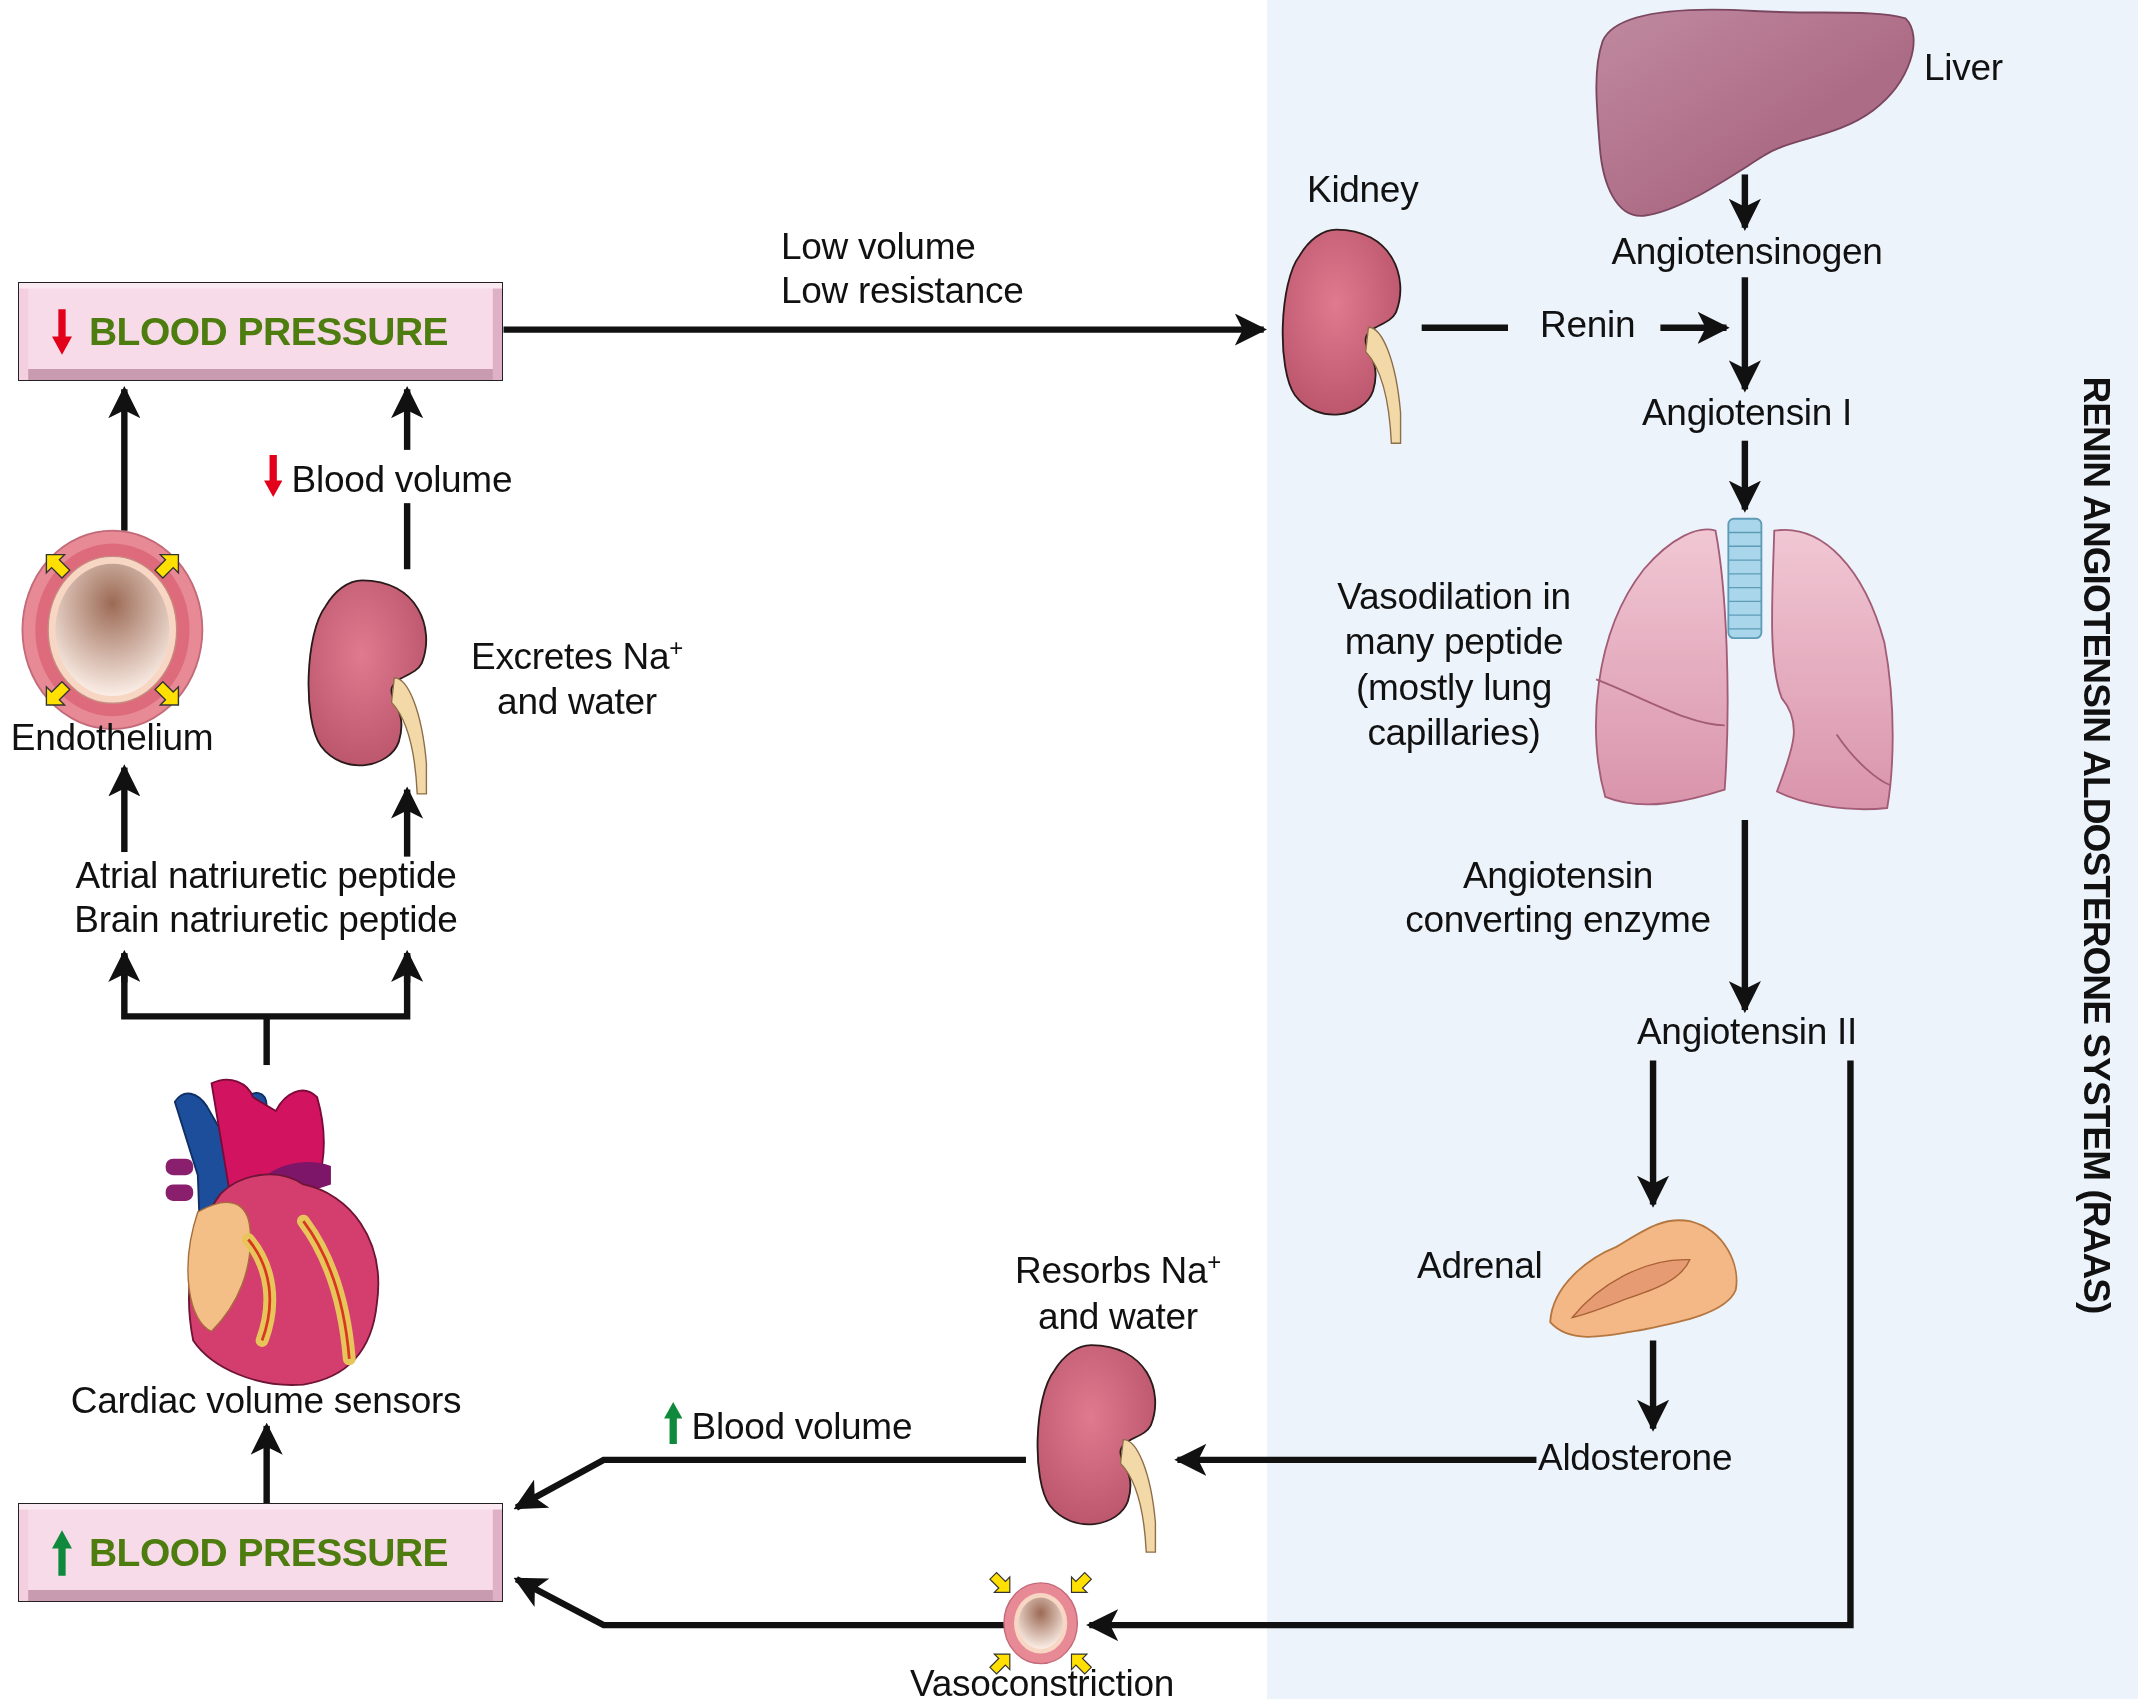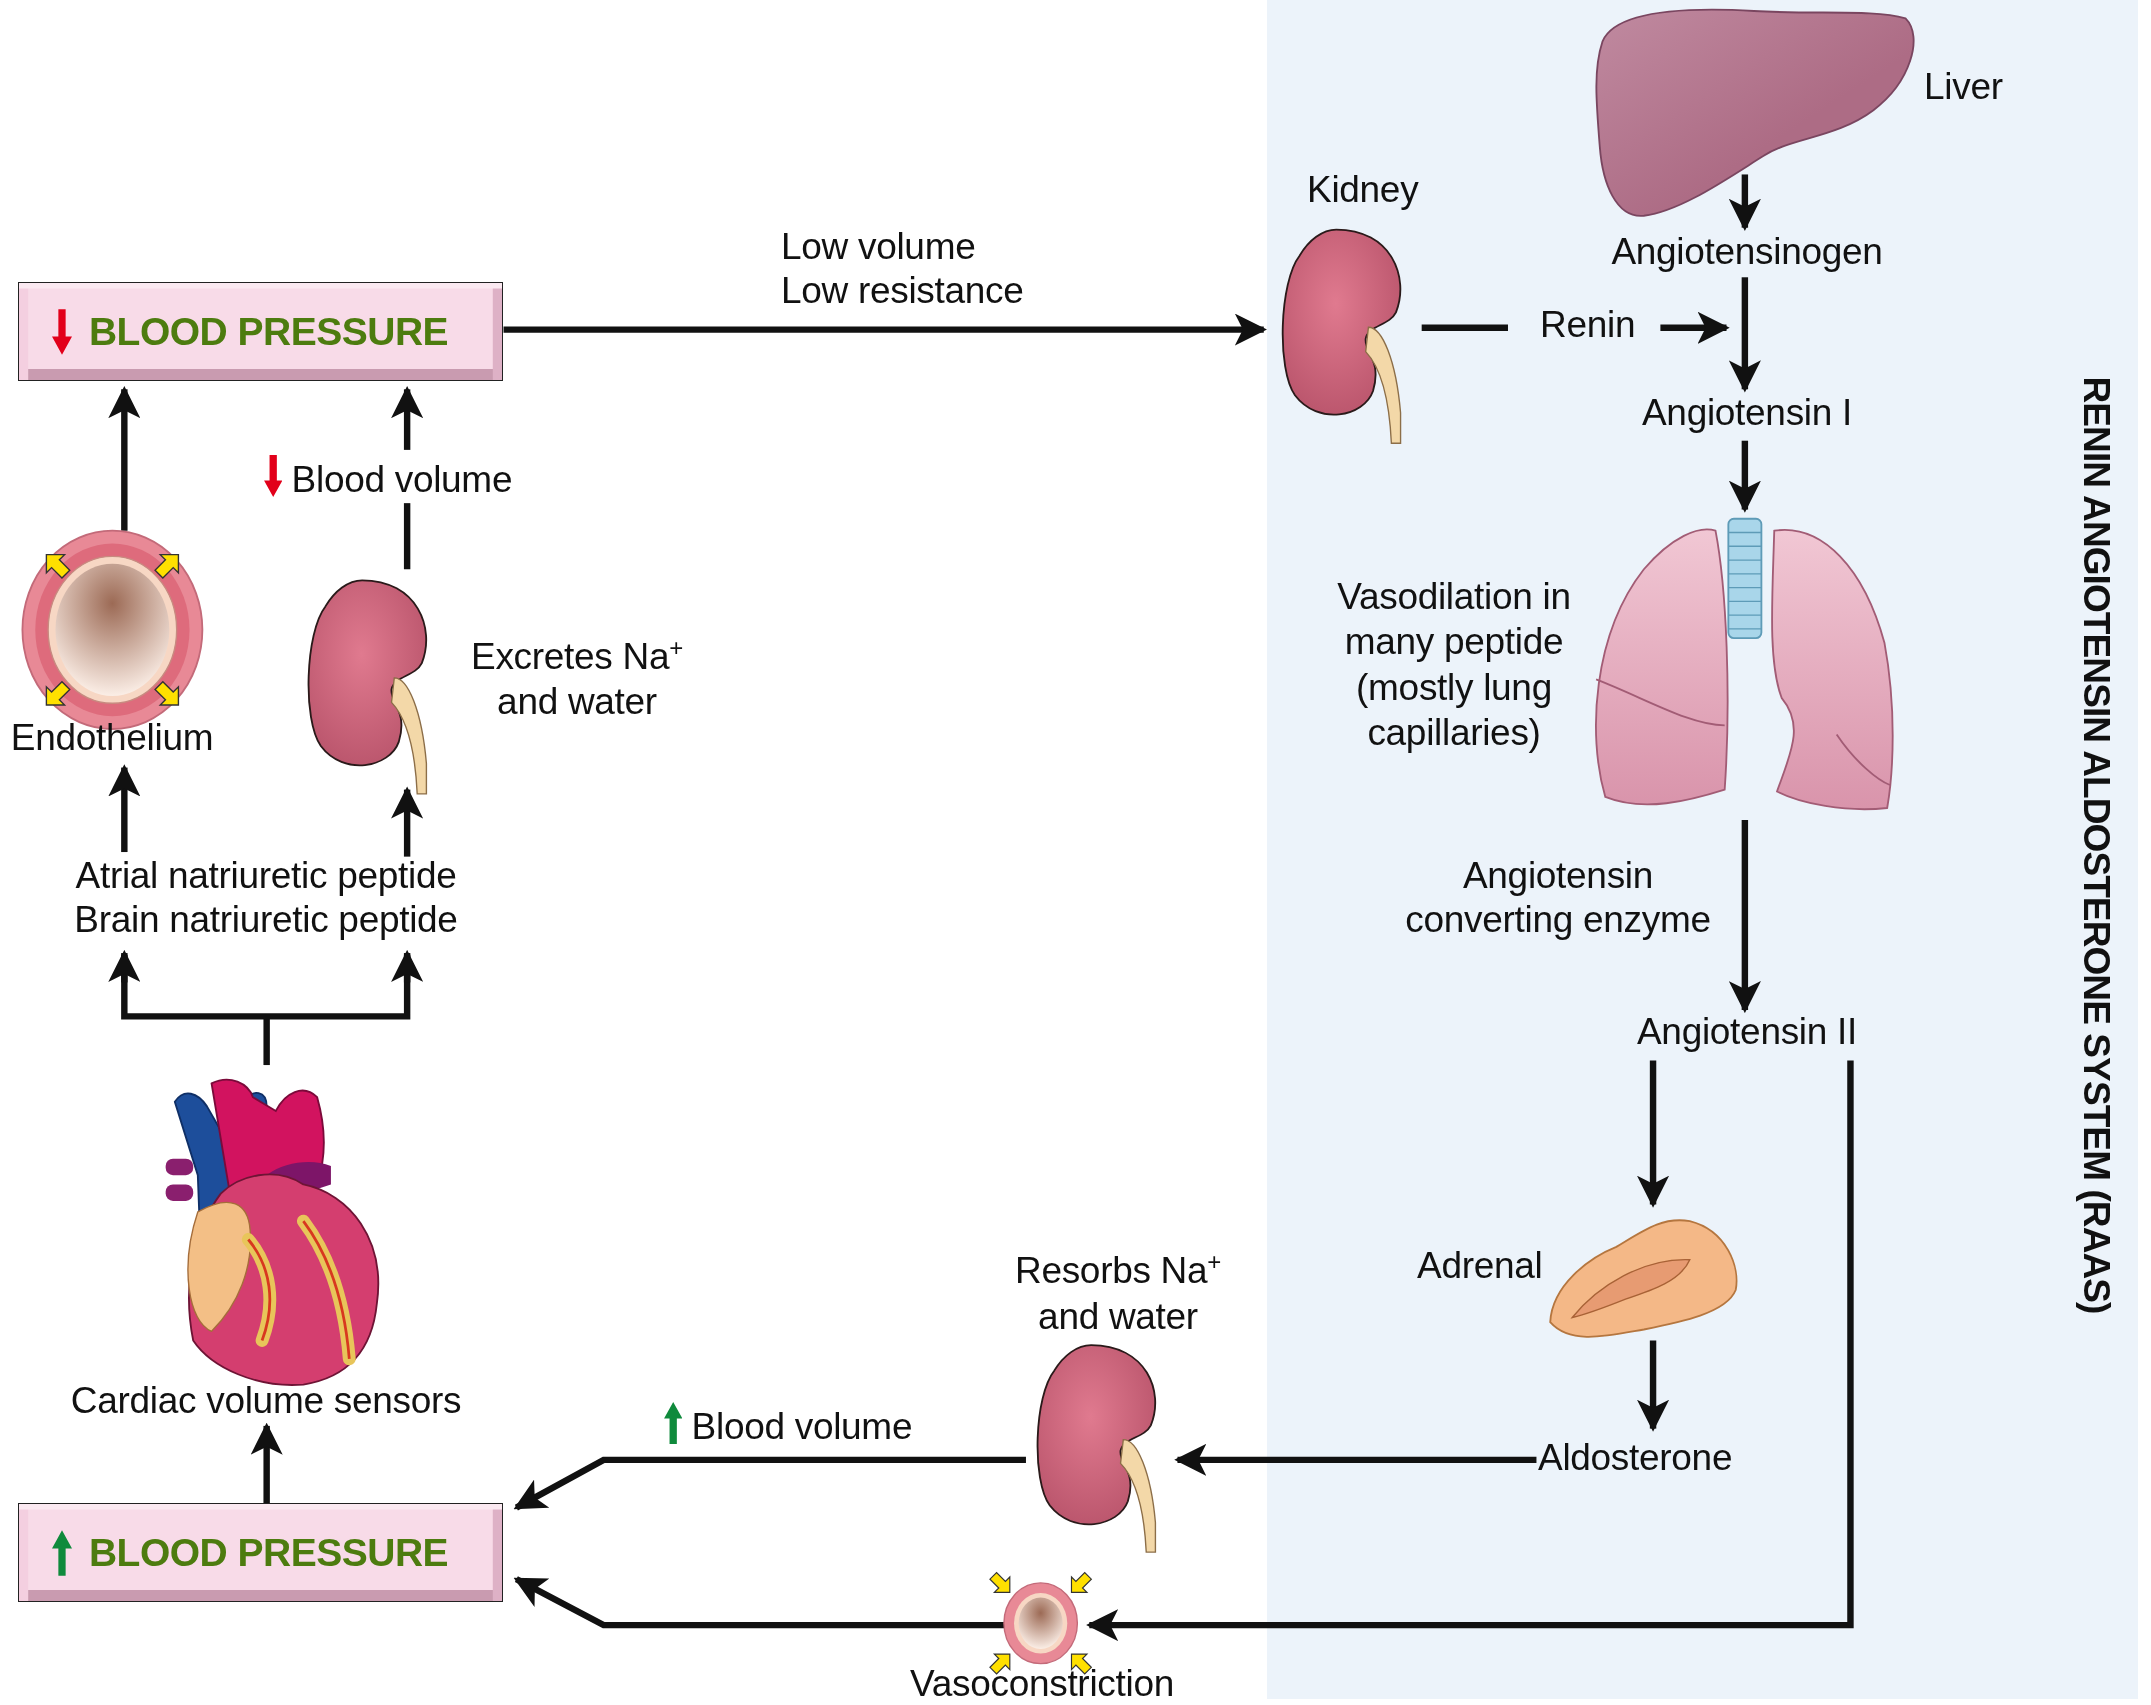--- a/index.html
+++ b/index.html
@@ -229,21 +229,21 @@
       <path d="M7,50 L15,50 L15,20 L22,20 L11,0 L0,20 L7,20 Z" fill="#0f8a3c"></path>
     </svg>
     <span class="bp-text">BLOOD PRESSURE</span>
   </div>
 
   <div class="lbl" style="left:781px; top:225px;">Low volume</div>
   <div class="lbl" style="left:781px; top:269px;">Low resistance</div>
 
   <div class="lbl" style="left:1307px; top:168px;">Kidney</div>
   <div class="lbl" style="left:1540px; top:303px;">Renin</div>
-  <div class="lbl" style="left:1924px; top:65px;">Liver</div>
+  <div class="lbl" style="left:1924px; top:46px;">Liver</div>
   <div class="lbl center" style="left:1747px; top:230px;">Angiotensinogen</div>
   <div class="lbl center" style="left:1747px; top:391px;">Angiotensin I</div>
 
   <div class="lbl center" style="left:1454px; top:575px;">Vasodilation in</div>
   <div class="lbl center" style="left:1454px; top:620px;">many peptide</div>
   <div class="lbl center" style="left:1454px; top:666px;">(mostly lung</div>
   <div class="lbl center" style="left:1454px; top:711px;">capillaries)</div>
 
   <div class="lbl center" style="left:1558px; top:854px;">Angiotensin</div>
   <div class="lbl center" style="left:1558px; top:898px;">converting enzyme</div>

